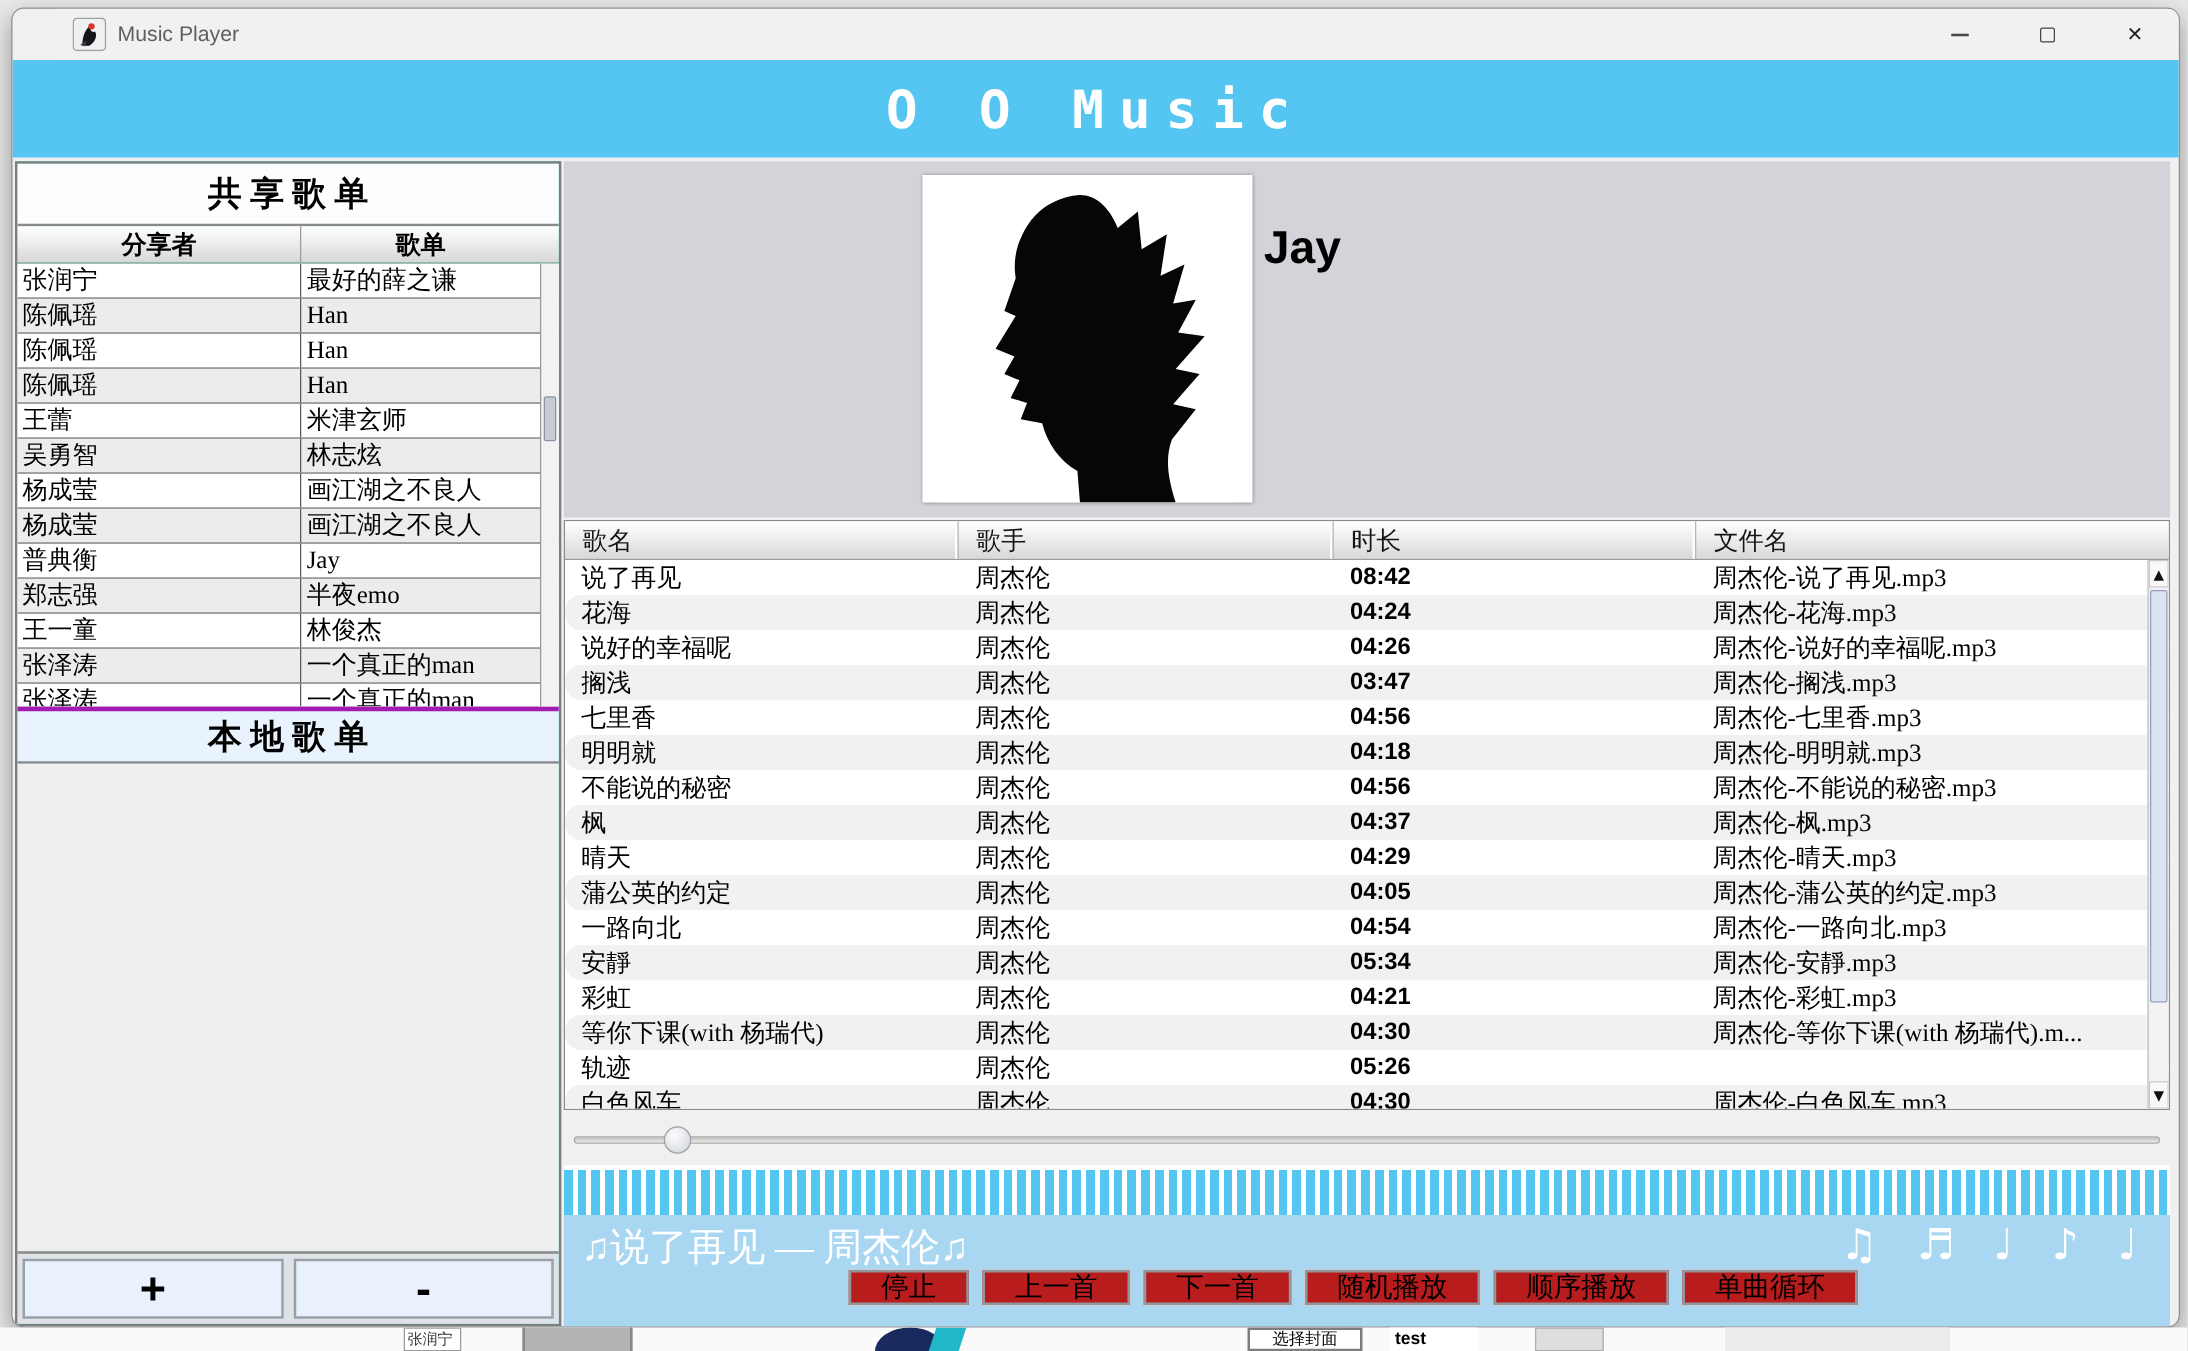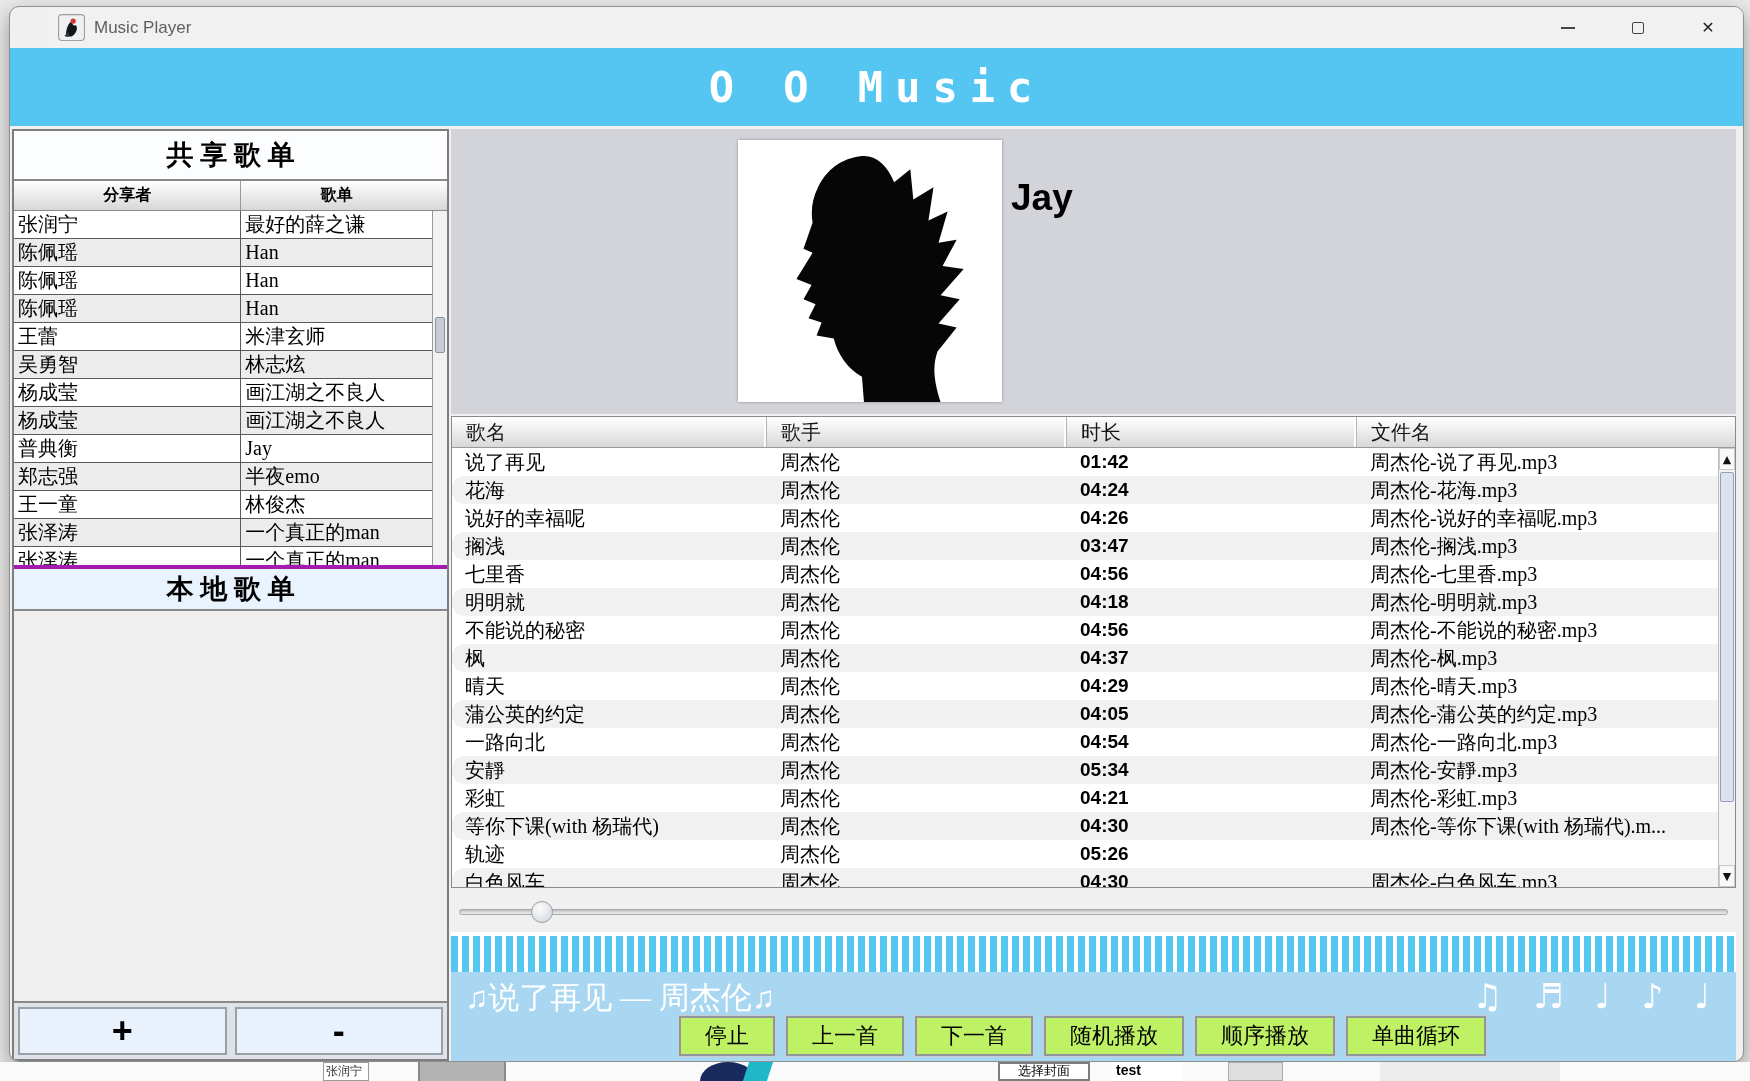--- a/index.html
+++ b/index.html
@@ -27,21 +27,21 @@
   .banner-text { font-family:"DejaVu Sans Mono",monospace; font-weight:bold; font-size:42px;
                  color:#ffffff; letter-spacing:12px; }
 
   
   .left-panel { position:absolute; left:2px; top:122px; width:437px; height:932px;
                 border:2px solid #7d7d7d; background:#5eead4; display:flex; flex-direction:column; }
   .shared-title { height:50px; background:#fbfdff; border-bottom:2px solid #8a8a8a;
                   display:flex; align-items:center; justify-content:center;
                   font-size:27px; font-weight:bold; }
   .shared-header { height:30px; display:flex; background:linear-gradient(#ffffff,#d7d7d7);
-                   border-bottom:1px solid #8a8a8a; font-size:16px; font-weight:bold; }
+                   border-bottom:1px solid #8a8a8a; font-size:20px; font-weight:bold; }
   .shared-header .hc1 { width:52.5%; border-right:1px solid #9a9a9a;
                         display:flex; align-items:center; justify-content:center; }
   .shared-header .hc2 { flex:1; margin-right:15px; display:flex; align-items:center; justify-content:center; }
   .shared-rows { position:relative; height:354px; overflow:hidden; background:#ffffff; }
   .srow { height:28px; display:flex; border-bottom:1px solid #5a5a5a; font-size:20px; line-height:26px; }
   .srow.alt { background:#ececec; } .srow.norm { background:#ffffff; }
   .srow .c1 { width:52.5%; border-right:1px solid #5a5a5a; padding-left:4px;
               white-space:nowrap; overflow:hidden; }
   .srow .c2 { flex:1; padding-left:4px; white-space:nowrap; overflow:hidden; }
   .left-scrollbar { position:absolute; right:0; top:0; width:15px; height:100%;
@@ -95,21 +95,21 @@
                   background:radial-gradient(circle at 40% 32%, #fdfdfd, #cdd2d8);
                   border:1px solid #9aa0a8; cursor:pointer; }
 
   
   .stripes { position:absolute; left:441px; top:925px; width:1285px; height:40px;
              border-top:4px solid #ffffff;
              background:repeating-linear-gradient(90deg,#55c5f2 0 7px,#ffffff 7px 11px); }
   .player-panel { position:absolute; left:441px; top:965px; width:1285px; height:91px; background:#a9d7f2; }
   .now-playing { position:absolute; left:14px; top:5px; color:#ffffff; font-size:31px; white-space:nowrap; }
   .player-buttons { position:absolute; left:228px; top:44px; display:flex; gap:11px; }
-  .pbtn { height:40px; padding:0 24px; background:#bef264; border:2px solid #8f969e;
+  .pbtn { height:28px; padding:0 24px; background:#b91c1c; border:2px solid #8f969e;
           box-shadow:0 0 0 1px #c9cdd2; display:flex; align-items:center; justify-content:center;
           font-size:22px; cursor:pointer; font-family:"Liberation Serif","DejaVu Serif",serif; }
   .notes { position:absolute; right:16px; top:4px; color:#ffffff; font-size:34px; letter-spacing:10px;
            font-family:"DejaVu Sans",sans-serif; }
 
   
   .bottom-strip { position:absolute; left:0; top:1062px; width:1750px; height:19px; background:#fafafa; }
   .frag { position:absolute; top:0; height:19px; overflow:hidden; }
   .frag-name-box { left:323px; width:46px; background:#ffffff; border:1px solid #9a9a9a;
                    font-size:12px; color:#333; padding-left:2px; }
@@ -263,21 +263,21 @@
         <div class="st-h w1">歌名</div>
         <div class="st-h w2">歌手</div>
         <div class="st-h w3">时长</div>
         <div class="st-h w4">文件名</div>
       </div>
       <div class="st-body">
         <div>
   <div class="strow norm">
     <div class="w1">说了再见</div>
     <div class="w2">周杰伦</div>
-    <div class="w3 time-cell">01:42</div>
+    <div class="w3 time-cell">08:42</div>
     <div class="w4">周杰伦-说了再见.mp3</div>
   </div>
 
   <div class="strow alt">
     <div class="w1">花海</div>
     <div class="w2">周杰伦</div>
     <div class="w3 time-cell">04:24</div>
     <div class="w4">周杰伦-花海.mp3</div>
   </div>
 

